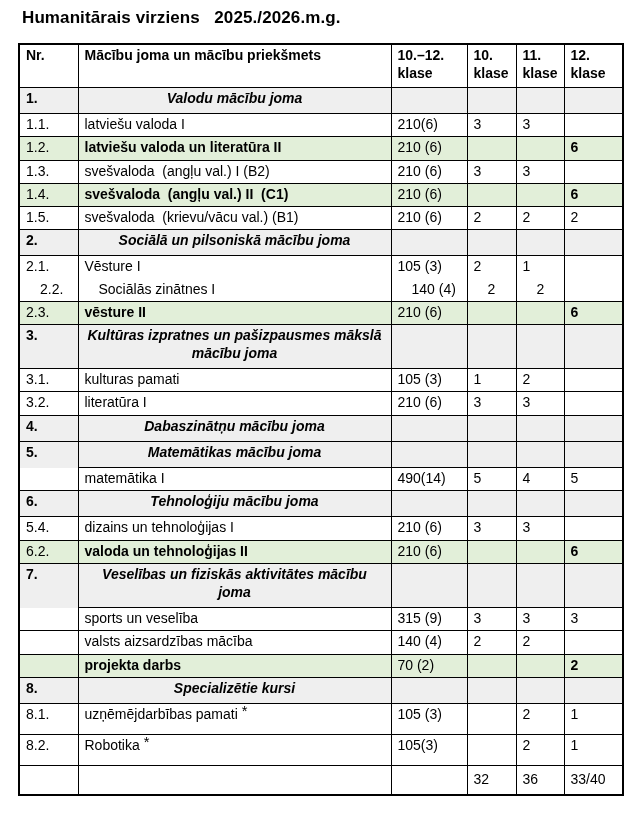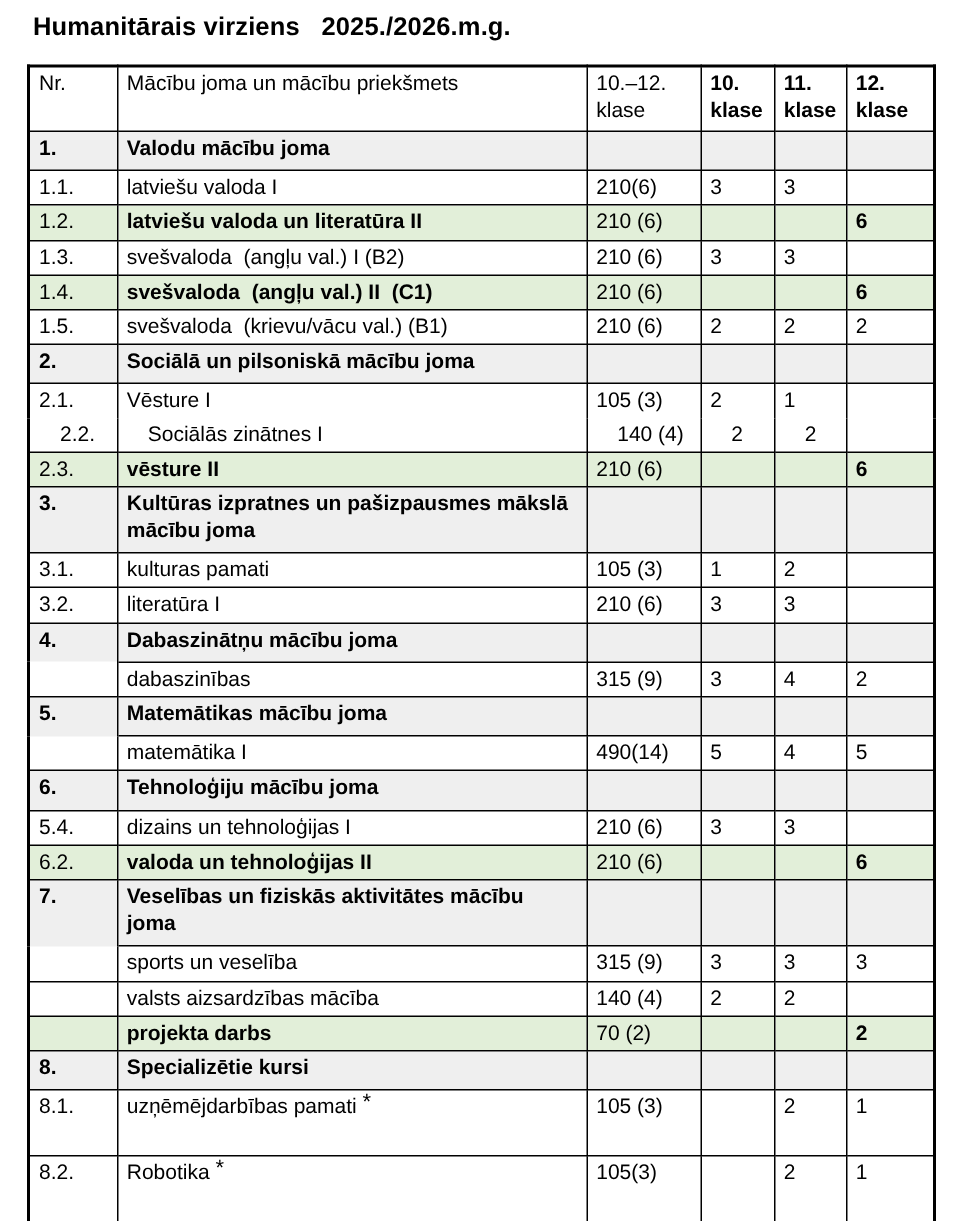--- a/index.html
+++ b/index.html
@@ -32,30 +32,30 @@
     line-height:1.3;
   }
   .curriculum th,.curriculum td{
     border:1px solid var(--border-c);
     padding:1px 6px 3px 6px;
     vertical-align:top;
     text-align:left;
     font-weight:normal;
     overflow:hidden;
   }
-  .curriculum thead th{height:38px;}
+  .curriculum thead th{height:38px;font-weight:bold;}
   .curriculum th.bold{font-weight:bold;}
   td.c-subject,th.c-subject{white-space:pre-wrap;}
   tr.section td{background:var(--section-bg);padding-bottom:6px;}
   tr.section td.c-nr{font-weight:bold;}
-  tr.section td.c-subject{font-weight:bold;}
+  tr.section td.c-subject{font-weight:bold;font-style:italic;text-align:center;}
   tr.highlight td{background:var(--highlight-bg);}
   tr.highlight td.c-subject{font-weight:bold;}
   tr.highlight td.c-g12{font-weight:bold;}
-  tr.tall td{padding-bottom:24px;}
+  tr.tall td{padding-bottom:11px;}
   tr.totals td{padding-top:4px;padding-bottom:6px;}
   tr.join-top td{border-bottom:none;}
   tr.join-bottom td{border-top:none;padding-left:20px;}
   td.nb{border-bottom:none;}
   td.nt{border-top:none;}
   sup.star{font-size:1.05em;line-height:0;vertical-align:3px;}
 </style>
 </head>
 <body>
 
@@ -188,28 +188,20 @@
           <td class="c-g12"></td>
         </tr>
         <tr class="section">
           <td class="c-nr nb">4.</td>
           <td class="c-subject">Dabaszinātņu mācību joma</td>
           <td class="c-total"></td>
           <td class="c-g10"></td>
           <td class="c-g11"></td>
           <td class="c-g12"></td>
         </tr>
-        <tr class="normal">
-          <td class="c-nr nt"></td>
-          <td class="c-subject">dabaszinības</td>
-          <td class="c-total">315 (9)</td>
-          <td class="c-g10">3</td>
-          <td class="c-g11">4</td>
-          <td class="c-g12">2</td>
-        </tr>
         <tr class="section">
           <td class="c-nr nb">5.</td>
           <td class="c-subject">Matemātikas mācību joma</td>
           <td class="c-total"></td>
           <td class="c-g10"></td>
           <td class="c-g11"></td>
           <td class="c-g12"></td>
         </tr>
         <tr class="normal">
           <td class="c-nr nt"></td>

